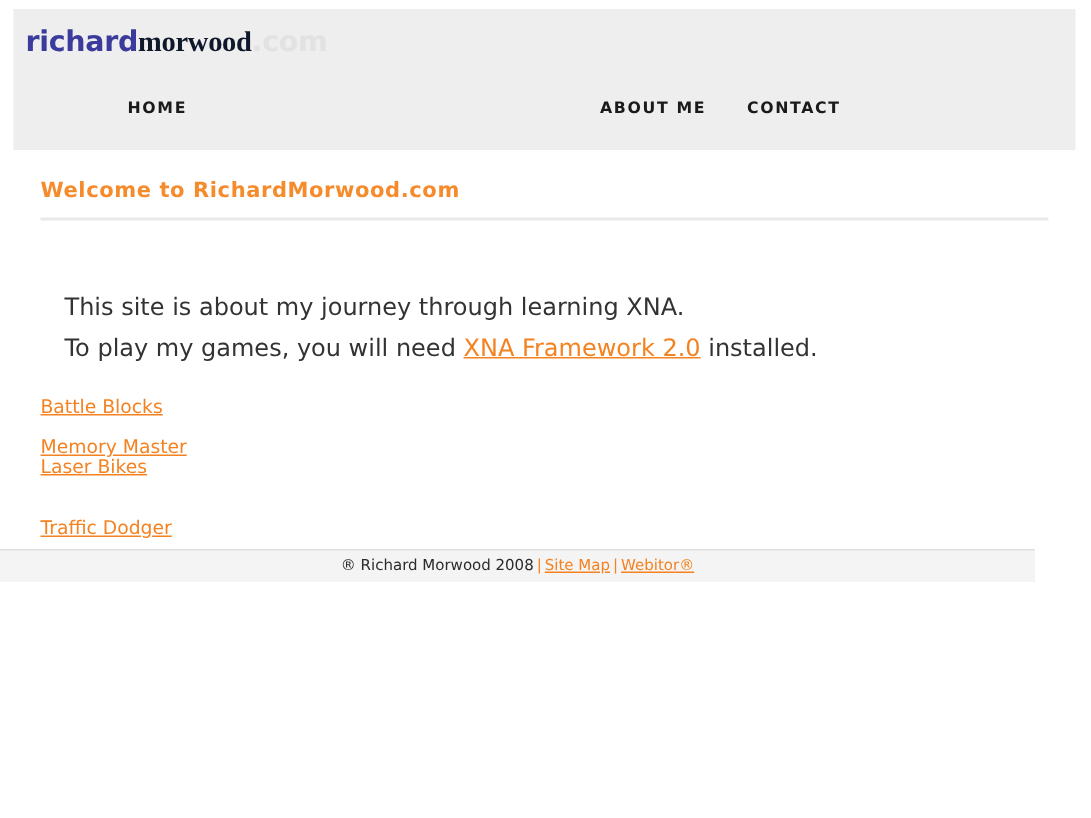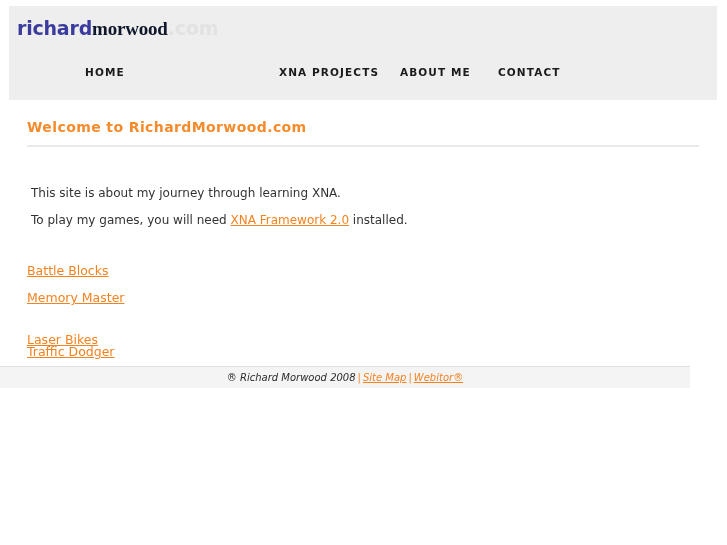--- a/index.html
+++ b/index.html
@@ -80,23 +80,23 @@
     padding: 0 0 7px 0;
     font-size: 14px;
     font-weight: bold;
     color: #f68b2c;
     letter-spacing: 0.4px;
     line-height: 22px;
     border-bottom: 2px solid #e9e9e9;
   }
 
   .para {
-    margin: 4px;
+    margin: 16px;
     padding: 0;
-    font-size: 12px;
+    font-size: 16px;
     color: #333333;
     line-height: 16px;
     white-space: nowrap;
   }
   .p1 { position: absolute; left: 0; top: 65px; }
   .p2 { position: absolute; left: 0; top: 92px; }
   .p3 { position: absolute; left: 0; top: 119px; }
 
   .link {
     color: #f58220;
@@ -109,34 +109,33 @@
     left: 0;
     font-size: 12.5px;
     color: #f58220;
     text-decoration: underline;
     line-height: 16px;
     white-space: nowrap;
     cursor: pointer;
   }
   .pl0 { top: 147px; }
   .pl1 { top: 174px; }
-  .pl2 { top: 216px; }
+  .pl2 { top: 187px; }
   .pl3 { top: 228px; }
 
   
   .footer {
     position: absolute;
     left: 0;
     top: 366px;
     width: 690px;
     height: 22px;
     background: #f4f4f4;
     border-top: 1px solid #e0e0e0;
     box-sizing: border-box;
-    font-style: italic;
   }
   .footer-inner {
     text-align: center;
     font-size: 10px;
     color: #2b2b2b;
     line-height: 21px;
     white-space: nowrap;
   }
   .footer-sep { color: #f58220; padding: 0 2px; }
   .footer-link {
@@ -151,21 +150,20 @@
 <div class="page">
 
   <div class="header-band">
 
     <div class="logo">
       <span class="lg-a">richard</span><span class="lg-b">morwood</span><span class="lg-c">.com</span>
     </div>
 
     <div class="nav">
       <a class="nav-item" style="left:76px">HOME</a>
-      <a class="nav-item" style="left:270px">XNA PROJECTS</a>
       <a class="nav-item" style="left:391px">ABOUT ME</a>
       <a class="nav-item" style="left:489px">CONTACT</a>
     </div>
 
   </div>
 
   <div class="content">
 
     <h1 class="page-title">Welcome to RichardMorwood.com</h1>
 

